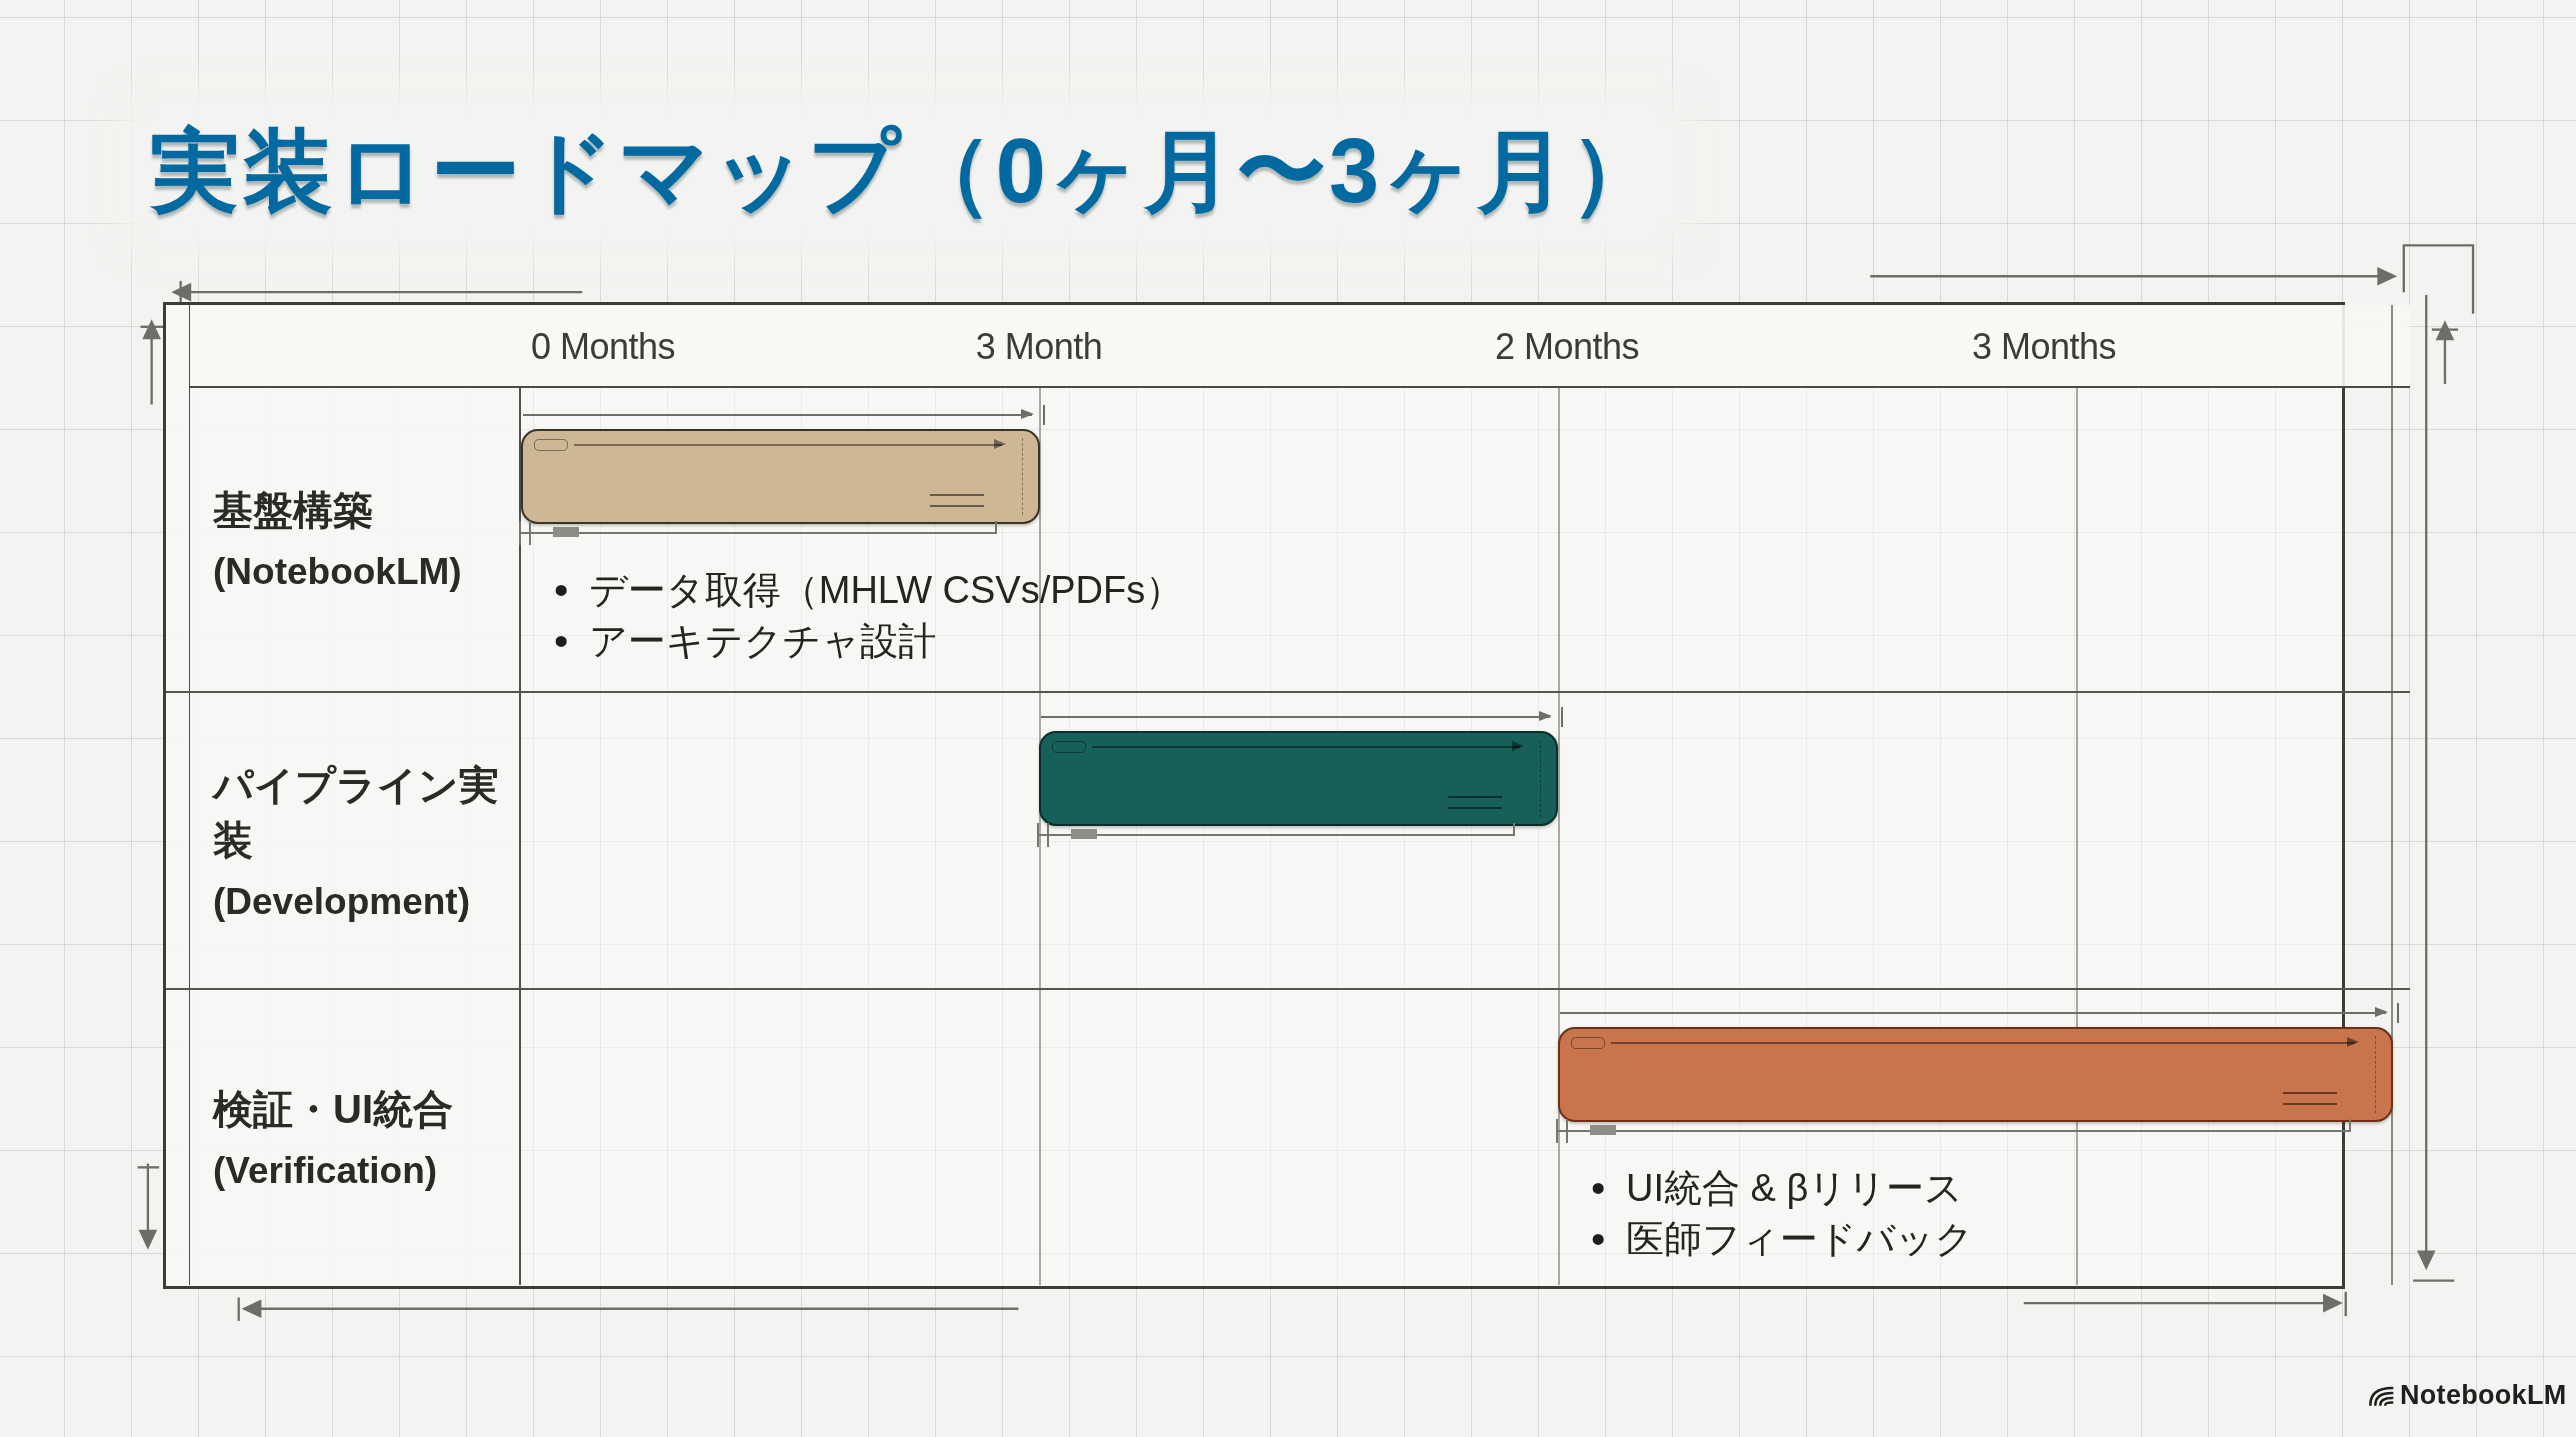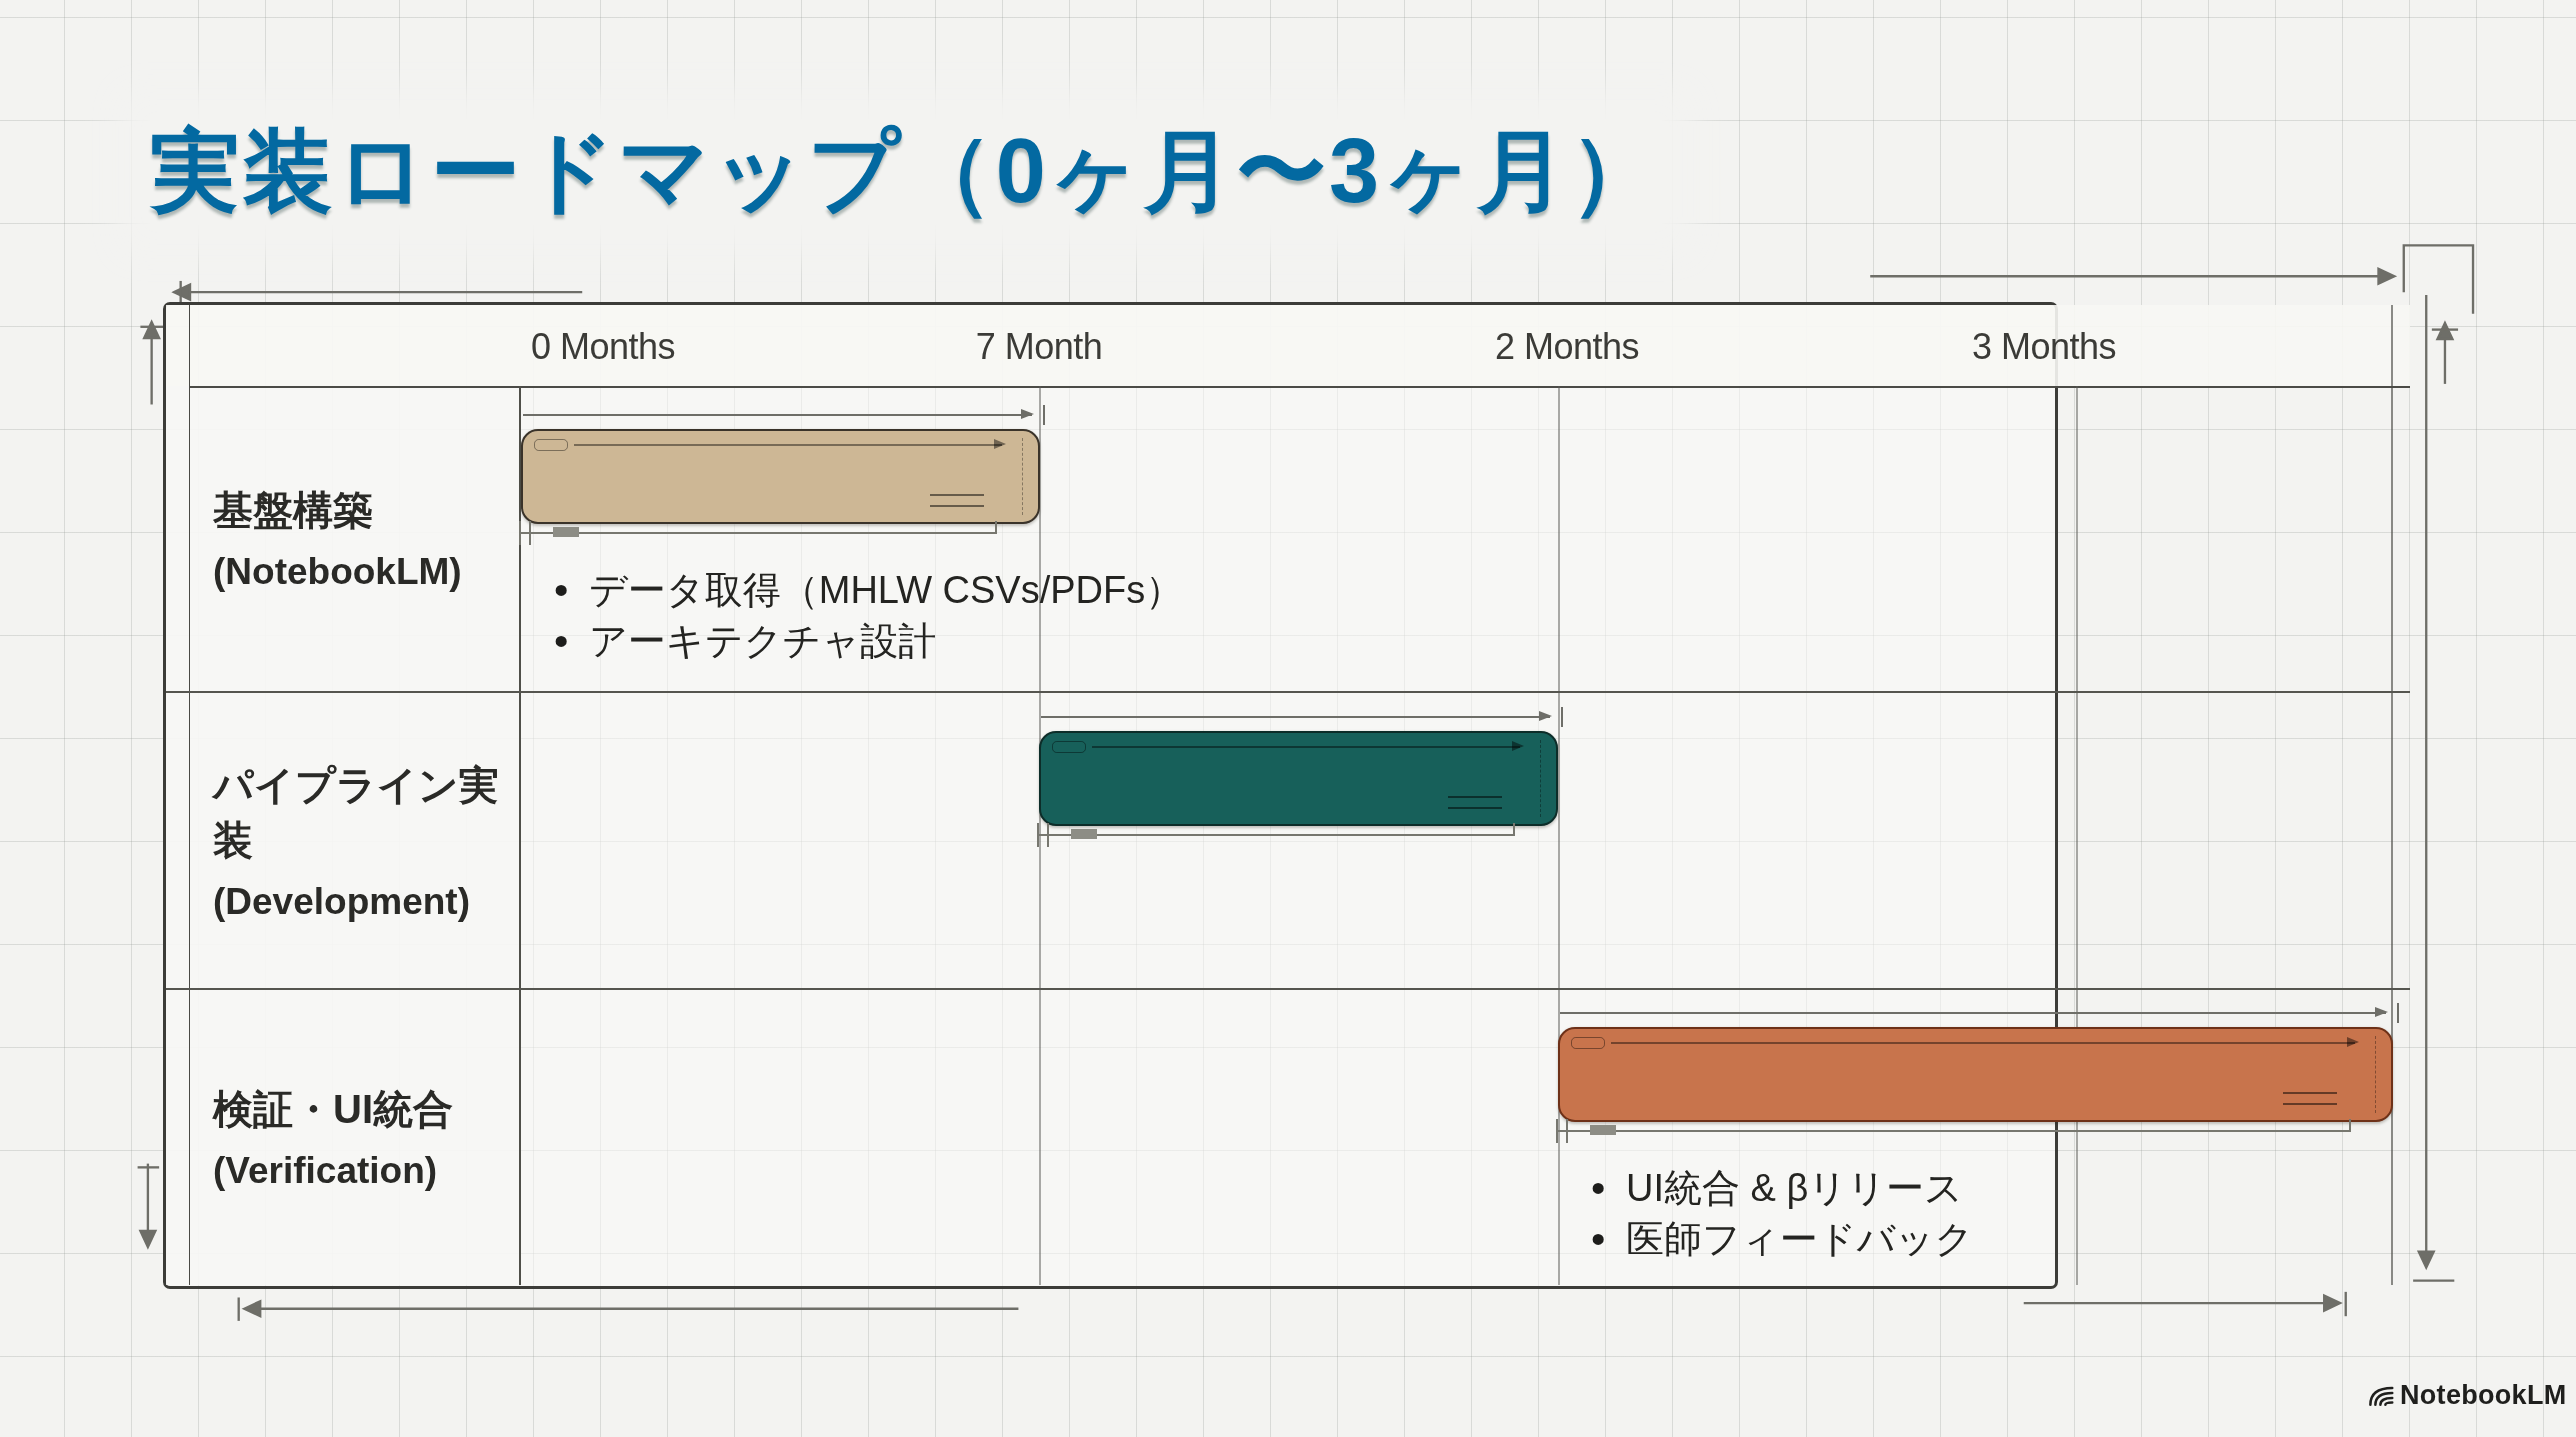--- a/index.html
+++ b/index.html
@@ -18,22 +18,22 @@
   .title{
     position:absolute;left:150px;top:120px;margin:0;
     font-size:90px;font-weight:800;letter-spacing:2.8px;line-height:1.15;
     color:#0369a1;
     text-shadow:0 3.7px 2.8px rgba(15,45,42,.30);
     background:#f3f3f1;
     box-shadow:0 0 33px 33px #f3f3f1;
   }
   
   .frame{
-    position:absolute;left:163px;top:302px;width:1895px;height:987px;
-    border:3.3px solid #3c3c38;border-radius:7px;
+    position:absolute;left:163px;top:302px;width:2182px;height:987px;
+    border:3.3px solid #3c3c38;border-radius:0;
     background:rgba(250,250,247,0.55);
     box-sizing:border-box;
   }
   .header-band{position:absolute;left:0;top:0;width:2244px;height:81px;background:rgba(247,247,244,0.9);}
   .label-col-band{position:absolute;left:0;top:81px;width:353px;height:899px;background:rgba(247,247,244,0.85);}
   .inner-left-line{position:absolute;left:22.5px;top:0;width:1.9px;height:980px;background:#4a4a45;}
   .inner-right-line{position:absolute;left:2225px;top:0;width:1.9px;height:980px;background:rgba(80,80,75,0.65);}
   .header-underline{position:absolute;left:22.5px;top:81px;width:2221px;height:2.3px;background:#4b4b46;}
   .row-sep{position:absolute;left:0;width:2244px;height:1.9px;background:#55554f;}
   .label-col-line{position:absolute;left:353px;top:81px;width:2.3px;height:899px;background:#4f4f49;}
@@ -141,21 +141,21 @@
     <div class="label-col-line"></div>
 
     <div class="month-line" style="left:873px"></div>
     <div class="month-line" style="left:1392px"></div>
     <div class="month-line" style="left:1910px"></div>
 
     <div class="row-sep" style="top:386px"></div>
     <div class="row-sep" style="top:683px"></div>
 
     <span class="month-label" style="left: 437px;">0 Months</span>
-    <span class="month-label" style="left: 873px;">7 Month</span>
+    <span class="month-label" style="left: 873px;">3 Month</span>
     <span class="month-label" style="left: 1401px;">2 Months</span>
     <span class="month-label" style="left: 1878px;">3 Months</span>
 
     <div class="row" style="top:81px;height:304px;">
       <div class="row-label">
         <div class="label-ja">基盤構築</div>
         <div class="label-en">(NotebookLM)</div>
       </div>
       <ul class="bullets" style="left: 372px; top: 163px;">
         <li>データ取得（MHLW CSVs/PDFs）</li>

